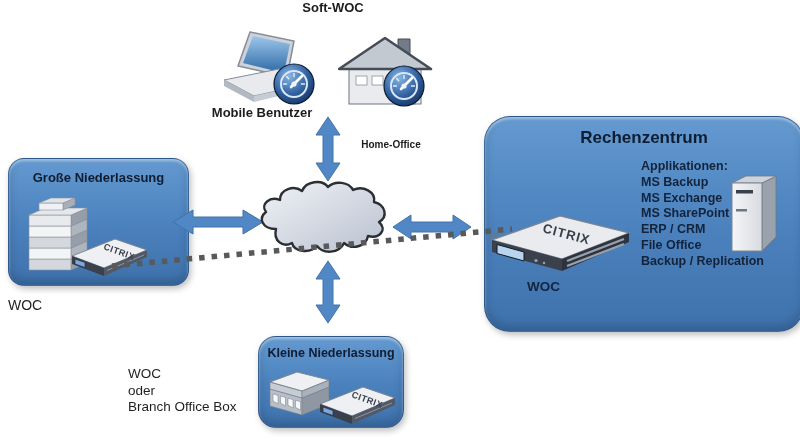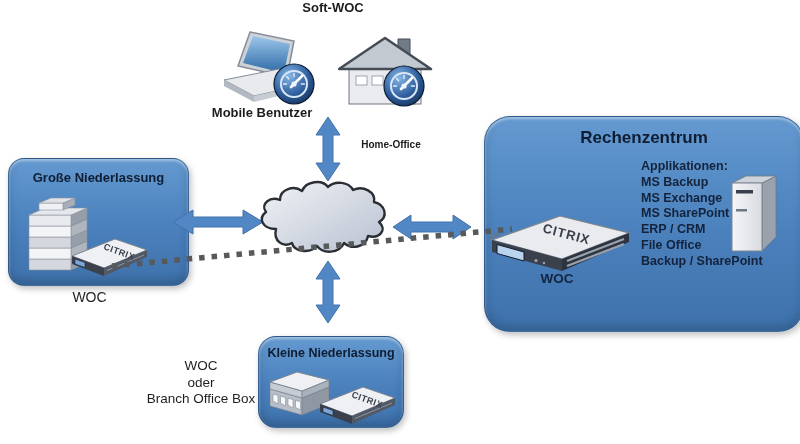--- a/index.html
+++ b/index.html
@@ -9,21 +9,21 @@
   }
   .abs{position:absolute;}
   .lbl{font-weight:bold;color:#1c1c1c;text-align:center;}
   .bluebox{
     background:linear-gradient(180deg,#649ad0 0%,#4a80bc 55%,#3f72ab 100%);
     border:1px solid rgba(25,55,95,.45);
     box-shadow:inset 0 2px 3px rgba(255,255,255,.45), inset 0 -5px 10px rgba(18,42,76,.28), 2px 3px 6px rgba(0,0,0,.25);
   }
   .boxtitle{position:absolute;left:0;right:0;font-weight:bold;color:#0f1d33;text-align:center;}
   .applist{position:absolute;color:#13233c;font-weight:bold;font-size:12.5px;line-height:15.8px;white-space:nowrap;}
-  .caption{color:#1f1f1f;text-align:center;}
+  .caption{color:#1f1f1f;margin-top:8px;}
   svg{display:block;}
   .z1{z-index:1}.z2{z-index:2}.z3{z-index:3}.z4{z-index:4}.z5{z-index:5;pointer-events:none;}
 </style>
 </head>
 <body>
 
 <div id="canvas">
 
   <div class="abs bluebox z1" style="left:8px;top:158px;width:163px;height:126px;border-radius:16px;padding-left:16px;">
     <div class="boxtitle" style="top:11px;font-size:13px;">Große Niederlassung</div>
@@ -58,21 +58,21 @@
 
   <div class="abs bluebox z1" style="left:484px;top:116px;width:312px;height:214px;border-radius:26px;padding-left:6px;">
     <div class="boxtitle" style="top:11px;font-size:17px;">Rechenzentrum</div>
     <div class="applist" style="left:156px;top:42px;">
       <div>Applikationen:</div>
       <div>MS Backup</div>
       <div>MS Exchange</div>
       <div>MS SharePoint</div>
       <div>ERP / CRM</div>
       <div>File Office</div>
-      <div>Backup / SharePoint</div>
+      <div>Backup / Replication</div>
     </div>
     <svg class="abs" style="left:3px;top:96px;" width="145" height="62" viewBox="0 0 145 62">
       <circle cx="3" cy="24" r="2" fill="#6d7582"></circle>
         <circle cx="8" cy="22" r="2" fill="#6d7582"></circle>
       <polygon points="4,27 72,3 141,20 74,46" fill="#e9ebef" stroke="#7d8591" stroke-width="1.2"></polygon>
       <polygon points="4,27 74,46 74,58 4,39" fill="#3a414d"></polygon>
       <polygon points="74,46 141,20 141,29 74,58" fill="#2d3440"></polygon>
       <polygon points="9,31.5 36,39 36,48 9,40.5" fill="#b9d4ee" stroke="#141b28" stroke-width="1"></polygon>
       <circle cx="48" cy="47.5" r="1.6" fill="#9aa2ad"></circle>
         <circle cx="56" cy="50" r="1.2" fill="#9aa2ad"></circle>

